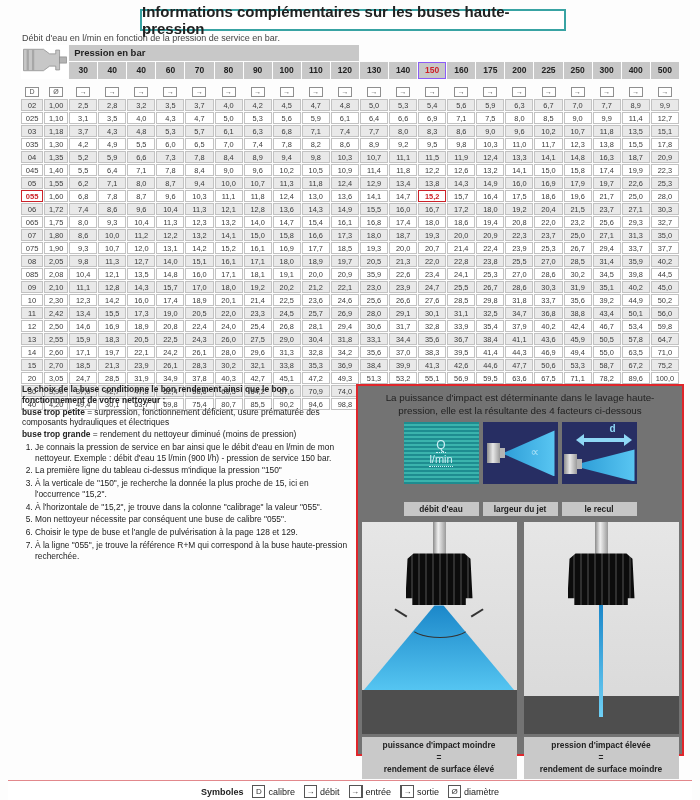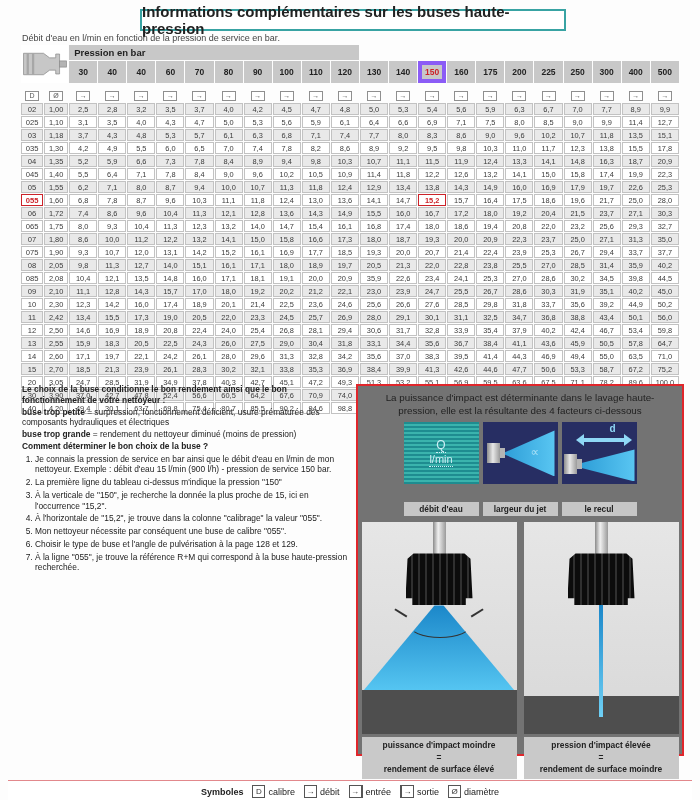--- a/index.html
+++ b/index.html
@@ -16,21 +16,21 @@
   .subtitle{position:absolute;left:22px;top:33px;font-size:9px;color:#444;}
 
   
   .tablewrap{position:absolute;left:20px;top:44px;width:664px;}
   table{border-collapse:separate;border-spacing:1px;table-layout:fixed;width:660px;}
   td,th{padding:0;margin:0;text-align:center;vertical-align:middle;overflow:hidden;white-space:nowrap;}
   .nozcell{background:#fff;vertical-align:bottom;}
   .pband{background:#c8c8c8;font-size:9.5px;font-weight:bold;text-align:left;padding-left:5px;color:#222;height:15px;}
   .pblank{background:transparent;}
   th.pnum{background:#c8c8c8;font-size:8.5px;font-weight:bold;color:#222;height:14px;}
-  th.pnum.hl{color:#cc2229;border:4px solid #8b5cf6;}
+  th.pnum.hl{color:#cc2229;border:1px solid #8b5cf6;}
   td.symrow{height:11px;}
   .cellbox{display:inline-block;border:1px solid #8f8f8f;background:#fff;font-size:7px;line-height:8px;
     width:12px;height:8px;color:#555;}
   tbody td{border:1px solid #c2c2c2;background:#fff;font-size:7.4px;height:10px;color:#3a3a3a;}
   tbody tr.alt td{background:#e9e9e9;}
   tbody td.dlab{font-size:7.6px;margin-left:28px;}
   tbody td.hl-label{color:#cc2229;font-weight:bold;border:1px solid #cc2229;}
   tbody td.hl-cell{color:#cc2229;font-weight:bold;border:1px solid #cc2229;}
 
   
@@ -796,21 +796,20 @@
           <td>202,0</td>
         </tr>
       </tbody>
     </table>
 </div>
 
 <div class="left-text">
   <p><span class="bold">Le choix de la buse conditionne le bon rendement ainsi que le bon fonctionnement de votre nettoyeur :</span></p>
   <p><span class="bold">buse trop petite</span><span> = surpression, fonctionnement déficient, usure prématurée des composants hydrauliques et électriques</span></p>
   <p><span class="bold">buse trop grande</span><span> = rendement du nettoyeur diminué (moins de pression)</span></p>
-  <p><span class="bold">Comment déterminer le bon choix de la buse ?</span></p>
   <ol class="steps">
     <li>Je connais la pression de service en bar ainsi que le débit d'eau en l/min de mon nettoyeur. Exemple : débit d'eau 15 l/min (900 l/h) - pression de service 150 bar.</li>
     <li>La première ligne du tableau ci-dessus m'indique la pression "150"</li>
     <li>À la verticale de "150", je recherche la donnée la plus proche de 15, ici en l'occurrence "15,2".</li>
     <li>À l'horizontale de "15,2", je trouve dans la colonne "calibrage" la valeur "055".</li>
     <li>Mon nettoyeur nécessite par conséquent une buse de calibre "055".</li>
     <li>Choisir le type de buse et l'angle de pulvérisation à la page 128 et 129.</li>
     <li>À la ligne "055", je trouve la référence R+M qui correspond à la buse haute-pression recherchée.</li>
   </ol>
 </div>

